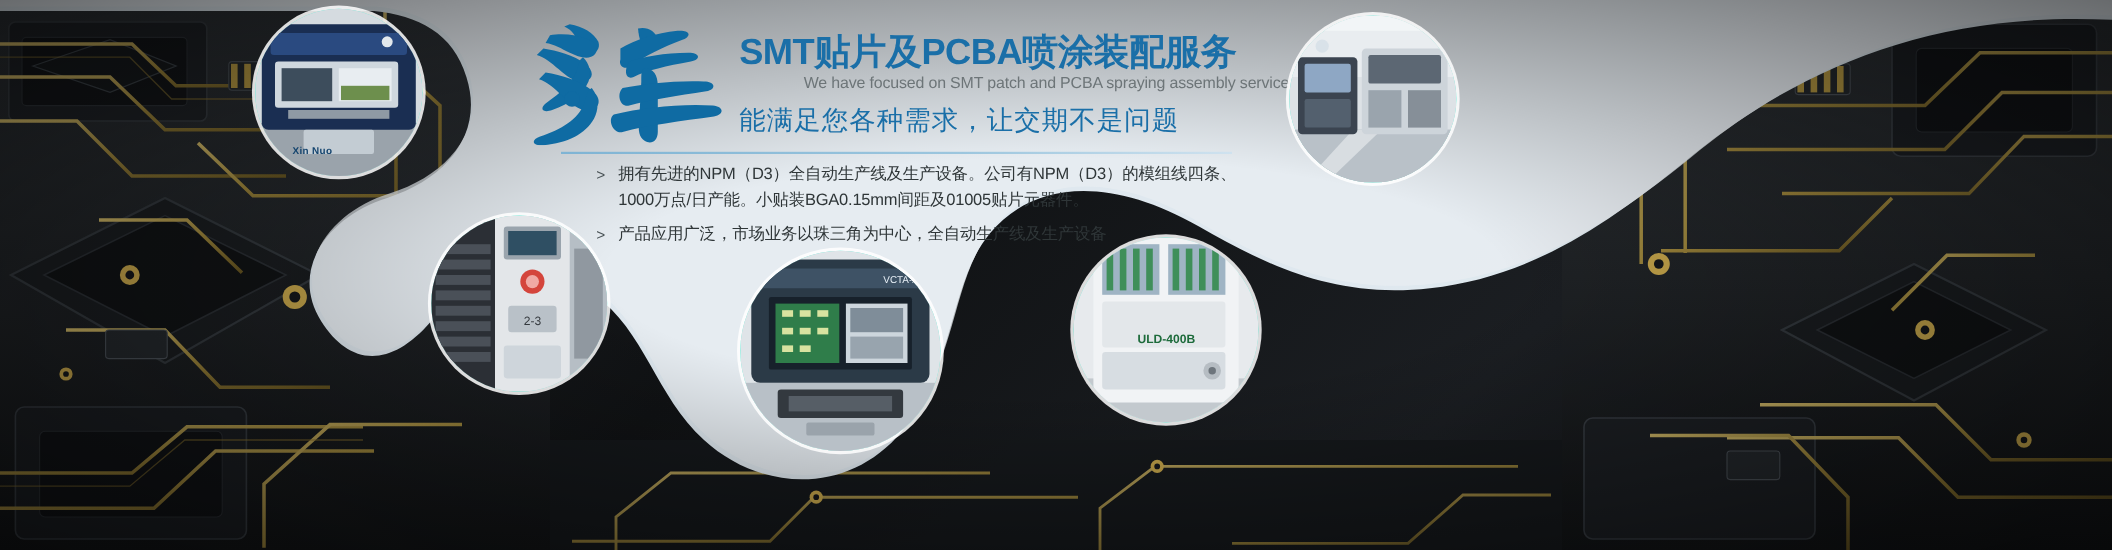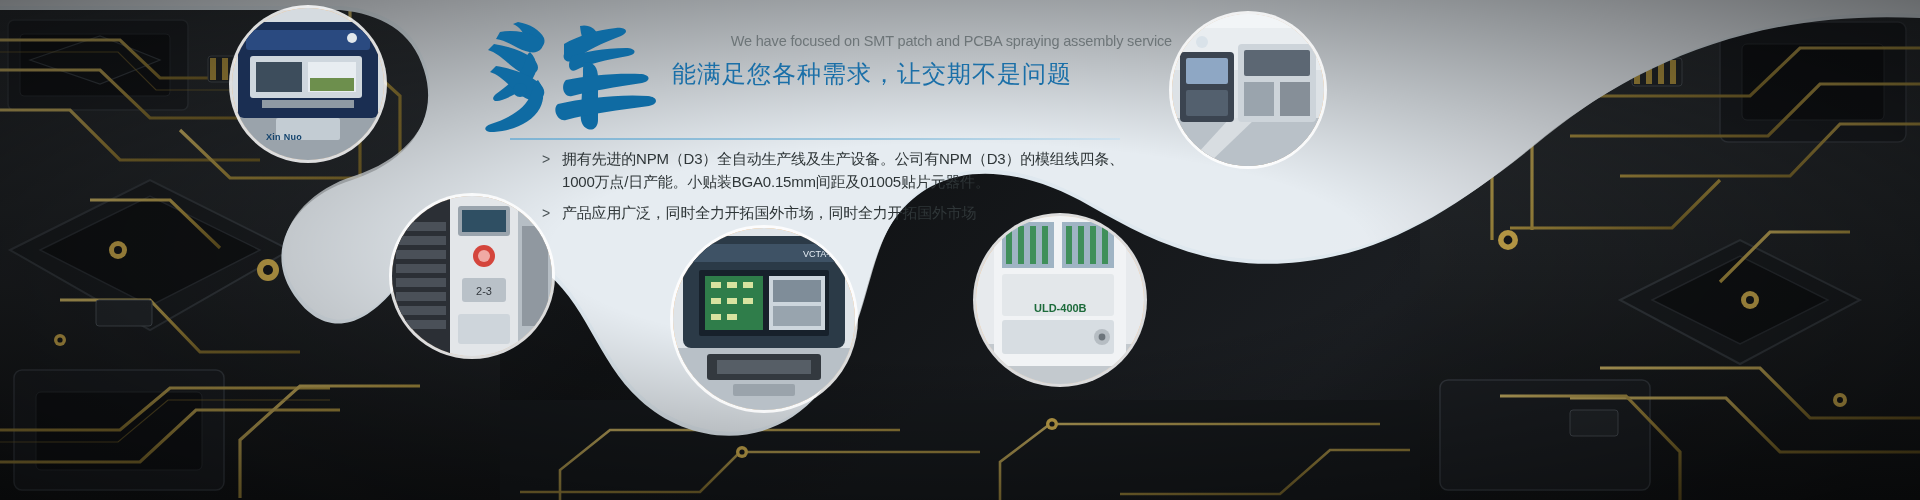--- a/index.html
+++ b/index.html
@@ -108,21 +108,21 @@
     line-height: 22.5px;
     letter-spacing: -0.2px;
     max-width: 590px;
   }
 
   
   .photo {
     position: absolute;
     border-radius: 50%;
     overflow: hidden;
-    background: #fdba74;
+    background: #5eead4;
     box-shadow: 0 0 0 3px rgba(255,255,255,.85);
     z-index: 50;
   }
   .photo .inner { position: absolute; inset: 0; }
   .photo .cap {
     position: absolute;
     font-size: 9px;
     color: #14446e;
     font-weight: bold;
     letter-spacing: .3px;
@@ -436,31 +436,32 @@
         <path d="M100 10 C108 8 116 12 118 20 C119 26 114 30 108 28 C103 26 101 20 100 10 Z"></path>
         <path d="M84 28 C98 20 116 14 136 12 C146 11 150 16 141 20 C122 27 106 35 94 44 C88 48 82 44 84 38 Z"></path>
         <path d="M92 40 C104 36 124 32 146 32 C156 32 158 38 148 40 C126 44 108 48 96 54 C90 57 86 50 92 40 Z"></path>
         <path d="M106 46 C114 46 118 52 118 62 L118 104 C118 112 112 116 106 112 C101 109 100 102 101 94 L103 58 C103 51 103 47 106 46 Z"></path>
         <path d="M86 64 C106 60 134 57 160 58 C170 58 172 65 162 67 C136 71 110 75 92 80 C84 82 80 70 86 64 Z"></path>
         <path d="M78 88 C104 82 140 78 168 80 C178 81 179 88 169 90 C140 94 108 98 86 104 C77 106 72 92 78 88 Z"></path>
       </g>
     </svg>
 
     <div class="head-wrap">
+      <div class="title-main">SMT贴片及PCBA喷涂装配服务</div>
       <div class="title-en">We have focused on SMT patch and PCBA spraying assembly service</div>
       <div class="title-sub">能满足您各种需求，让交期不是问题</div>
     </div>
 
     <div class="divider"></div>
 
     <div class="bullets">
       <div class="bullet">
         <span class="bullet-mark">&gt;</span>
         <span class="bullet-text">拥有先进的NPM（D3）全自动生产线及生产设备。公司有NPM（D3）的模组线四条、1000万点/日产能。小贴装BGA0.15mm间距及01005贴片元器件。</span>
       </div>
       <div class="bullet">
         <span class="bullet-mark">&gt;</span>
-        <span class="bullet-text">产品应用广泛，同时全力开拓国外市场，同时全力开拓国外市场</span>
+        <span class="bullet-text">产品应用广泛，市场业务以珠三角为中心，全自动生产线及生产设备</span>
       </div>
     </div>
   </div>
 
 </div>
 
 </body></html>

